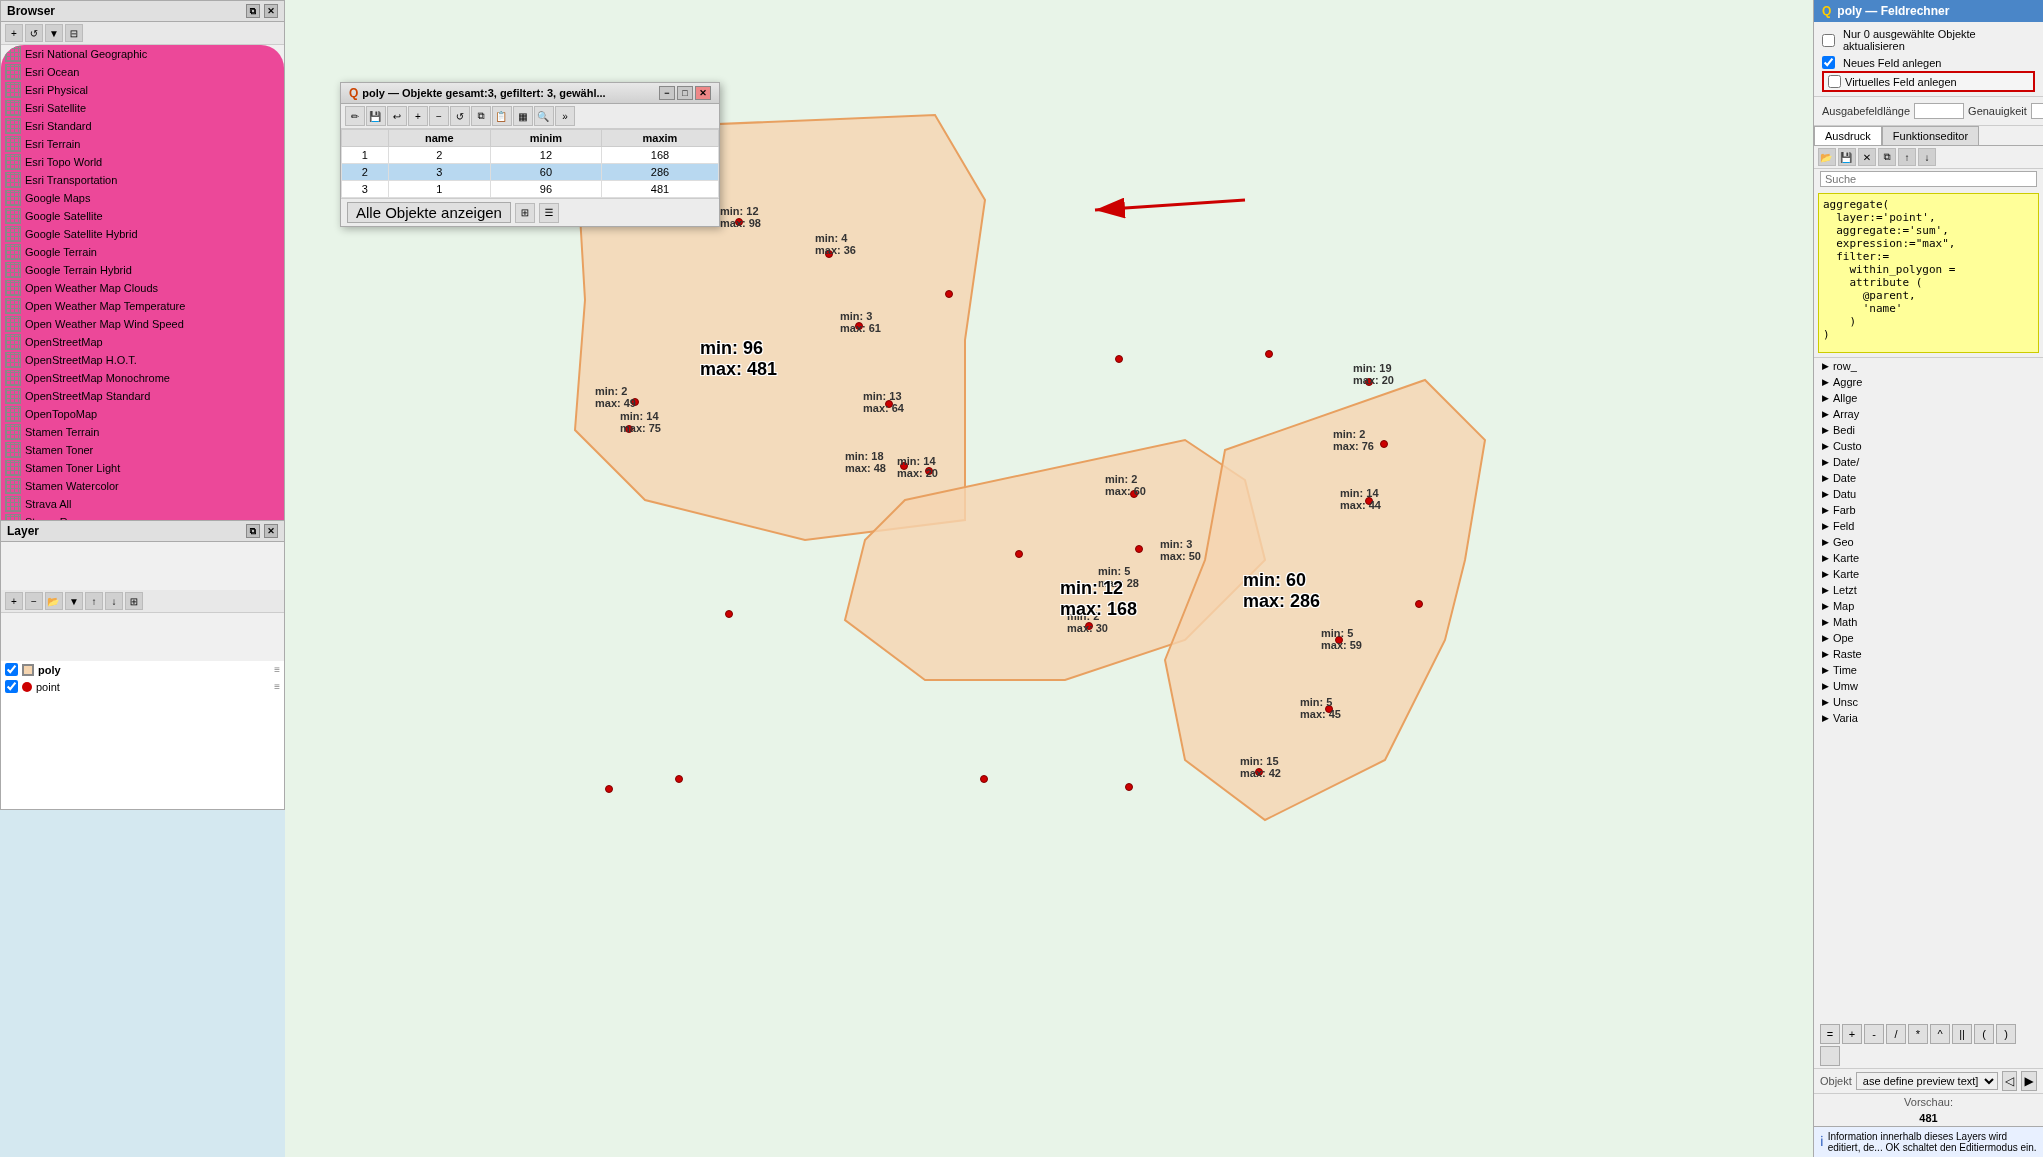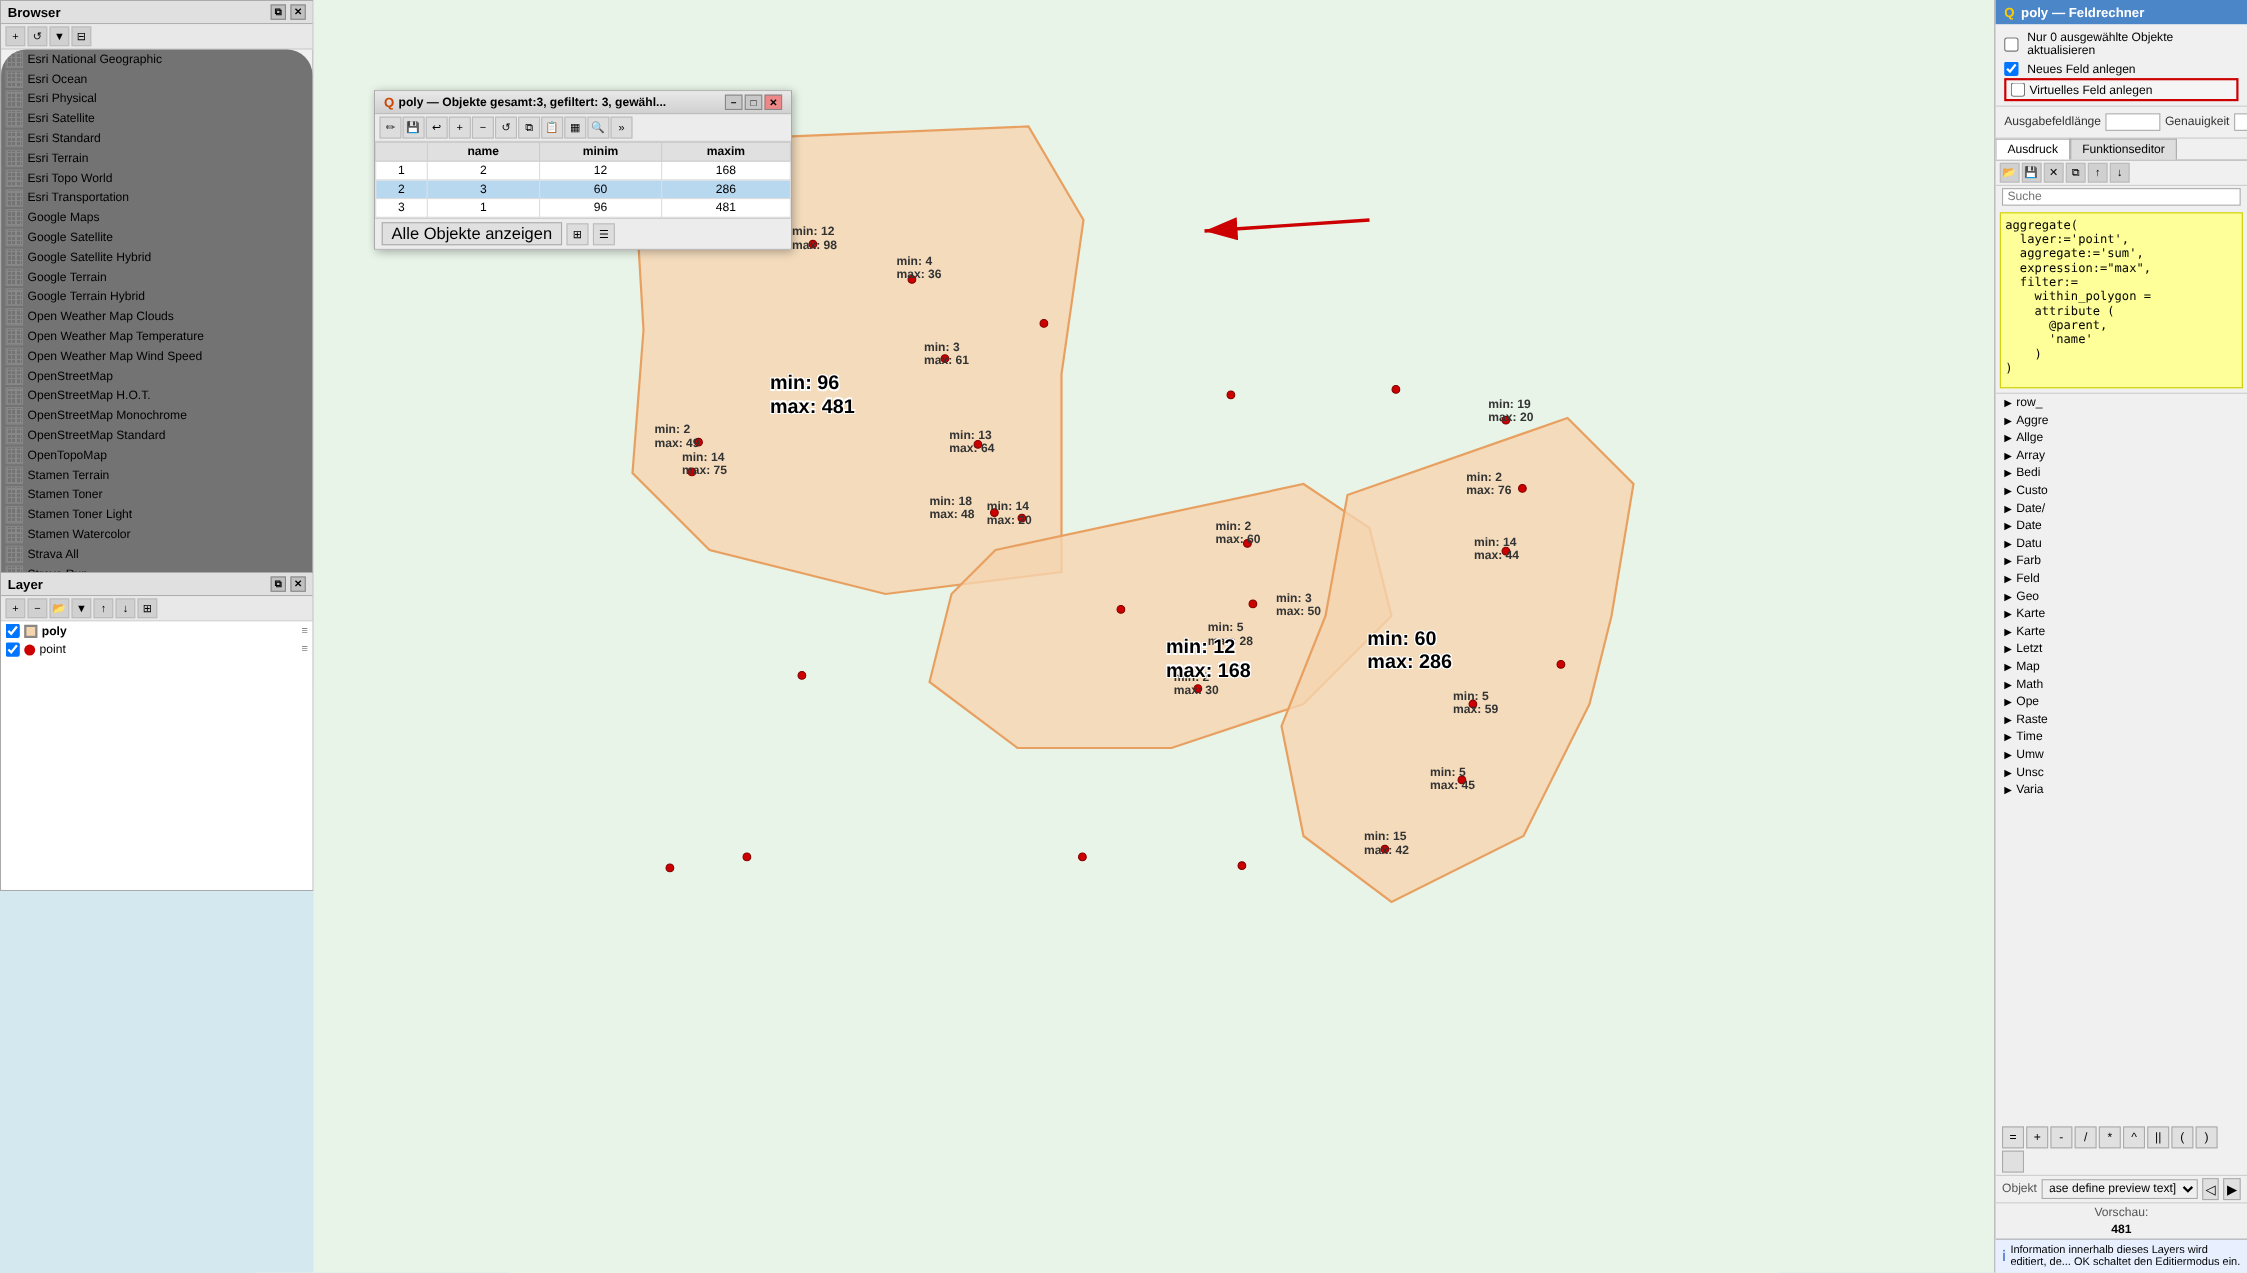--- a/index.html
+++ b/index.html
@@ -45,21 +45,21 @@
     .toolbar-icon {
       width: 18px; height: 18px;
       background: #d0d0d0;
       border: 1px solid #bbb;
       display: flex; align-items: center; justify-content: center;
       font-size: 10px; cursor: pointer;
     }
     .browser-list {
       flex: 1;
       overflow-y: auto;
-      background: #737373;
+      background: #ec4899;
       border-radius: 23px;
     }
     .browser-item {
       display: flex;
       align-items: center;
       padding: 1px 4px;
       font-size: 11px;
       cursor: pointer;
       white-space: nowrap;
     }
@@ -79,20 +79,21 @@
     
     .layer-panel {
       position: absolute;
       top: 520px; left: 0;
       width: 285px;
       height: 290px;
       background: #f0f0f0;
       border: 1px solid #aaa;
       display: flex;
       flex-direction: column;
+      gap: 48px;
     }
     .layer-list { flex: 1; background: white; overflow-y: auto; }
     .layer-item {
       display: flex;
       align-items: center;
       padding: 2px 4px;
       font-size: 11px;
       cursor: pointer;
     }
     .layer-checkbox { margin-right: 4px; }

